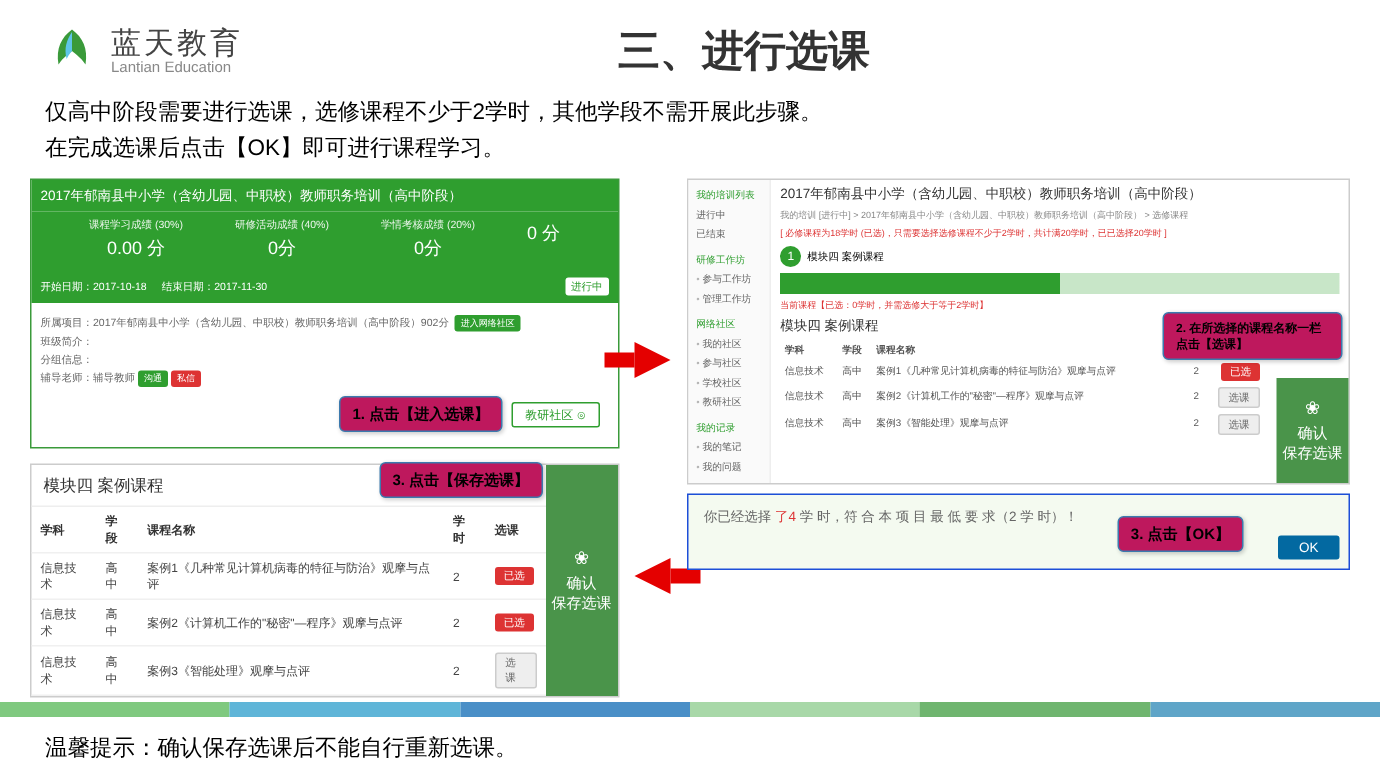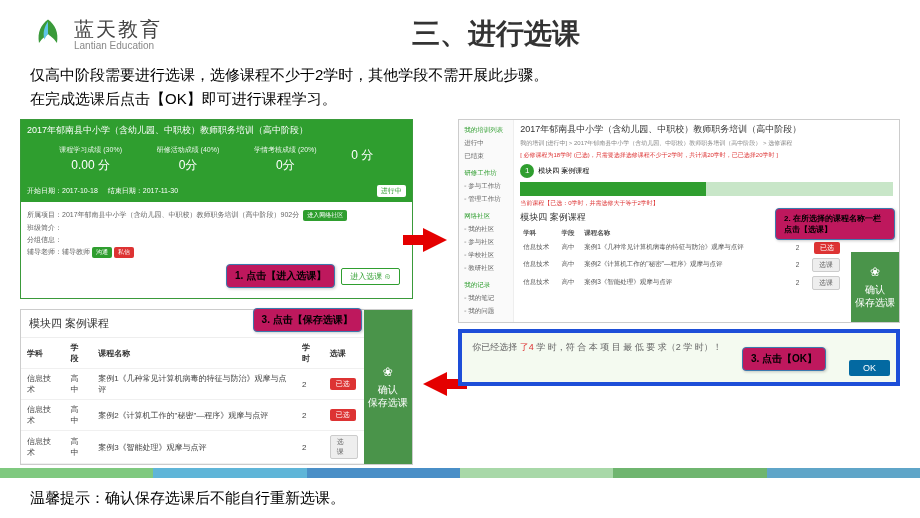--- a/index.html
+++ b/index.html
@@ -57,21 +57,21 @@
   .p3-step{display:flex;align-items:center;gap:4px;margin:4px 0}
   .circle{width:14px;height:14px;border-radius:50%;background:#2f9e2f;color:#fff;display:flex;align-items:center;justify-content:center;font-size:8px}
   .p3-bar{height:14px;background:linear-gradient(to right,#2f9e2f 50%,#c8e6c8 50%);margin:2px 0}
   .p3-sub{font-size:6px;color:#d33;margin:3px 0}
   .p3-mod{font-size:9px;color:#333;margin:3px 0}
   .p3-tbl{width:100%;font-size:6.5px;border-collapse:collapse}
   .p3-tbl th,.p3-tbl td{text-align:left;padding:2px 3px;color:#555}
   .p3-tbl td:last-child,.p3-tbl td:nth-last-child(2){text-align:right}
   .callout3{position:absolute;right:4px;top:88px;z-index:5}
 
-  .panel4{border:4px solid #1d4ed8;background:#f4faf0;padding:8px 10px;font-size:9px;color:#666;position:relative}
+  .panel4{border:1px solid #1d4ed8;background:#f4faf0;padding:8px 10px;font-size:9px;color:#666;position:relative}
   .panel4 .r{color:#d33}
   .ok-btn{position:absolute;right:6px;bottom:6px;background:#0369a1;color:#fff;padding:3px 14px;font-size:9px;border-radius:2px}
   .callout4{position:absolute;right:70px;top:14px}
 
   .red-arrow-r{width:0;height:0;border-top:12px solid transparent;border-bottom:12px solid transparent;border-left:24px solid #e40000;position:relative}
   .red-arrow-r::before{content:"";position:absolute;left:-44px;top:-5px;width:20px;height:10px;background:#e40000}
   .red-arrow-l{width:0;height:0;border-top:12px solid transparent;border-bottom:12px solid transparent;border-right:24px solid #e40000;position:relative}
   .red-arrow-l::before{content:"";position:absolute;right:-44px;top:-5px;width:20px;height:10px;background:#e40000}
   .arrow-stack{display:flex;flex-direction:column;gap:120px;margin-top:40px}
 
@@ -131,21 +131,21 @@
         <span>结束日期：2017-11-30</span>
         <span class="inprog">进行中</span>
       </div>
       <div class="p1-body">
         <div class="p1-line"><span>所属项目：2017年郁南县中小学（含幼儿园、中职校）教师职务培训（高中阶段）902分</span> <span class="tag g">进入网络社区</span></div>
         <div class="p1-line">班级简介：</div>
         <div class="p1-line">分组信息：</div>
         <div class="p1-line"><span>辅导老师：辅导教师</span><span class="tag g">沟通</span><span class="tag r">私信</span></div>
         <div class="p1-foot">
           <span class="callout">1. 点击【进入选课】</span>
-          <span class="btn-enter">进入选课 ⊙</span>
+          <span class="btn-enter">教研社区 ⊙</span>
         </div>
       </div>
     </div>
 
     <div class="panel2">
       <span class="callout callout2">3. 点击【保存选课】</span>
       <div class="p2-head">模块四  案例课程</div>
       <table class="p2-tbl" style="width:calc(100% - 48px)">
         <tbody>
             <tr>

